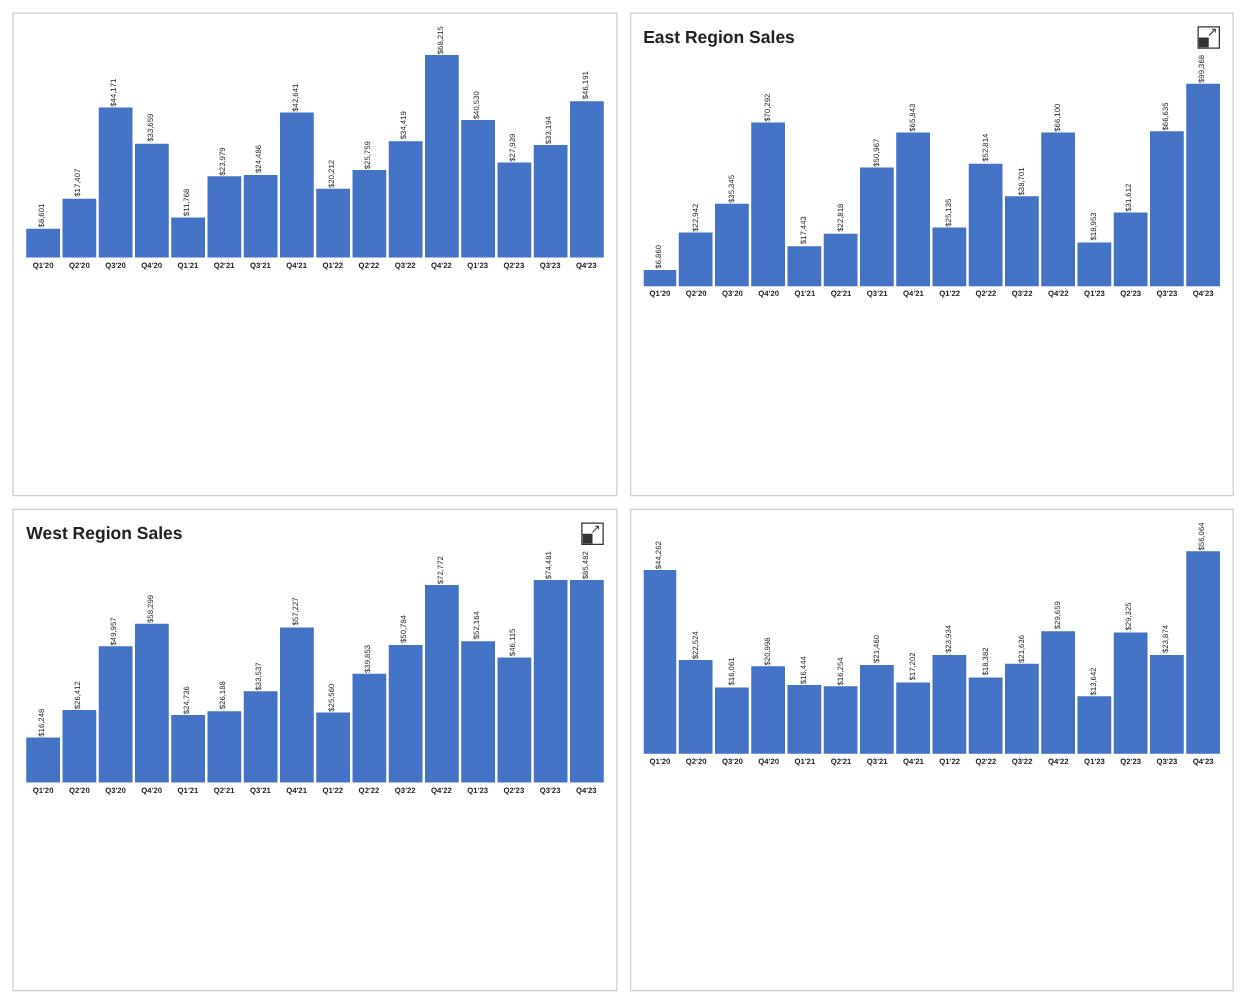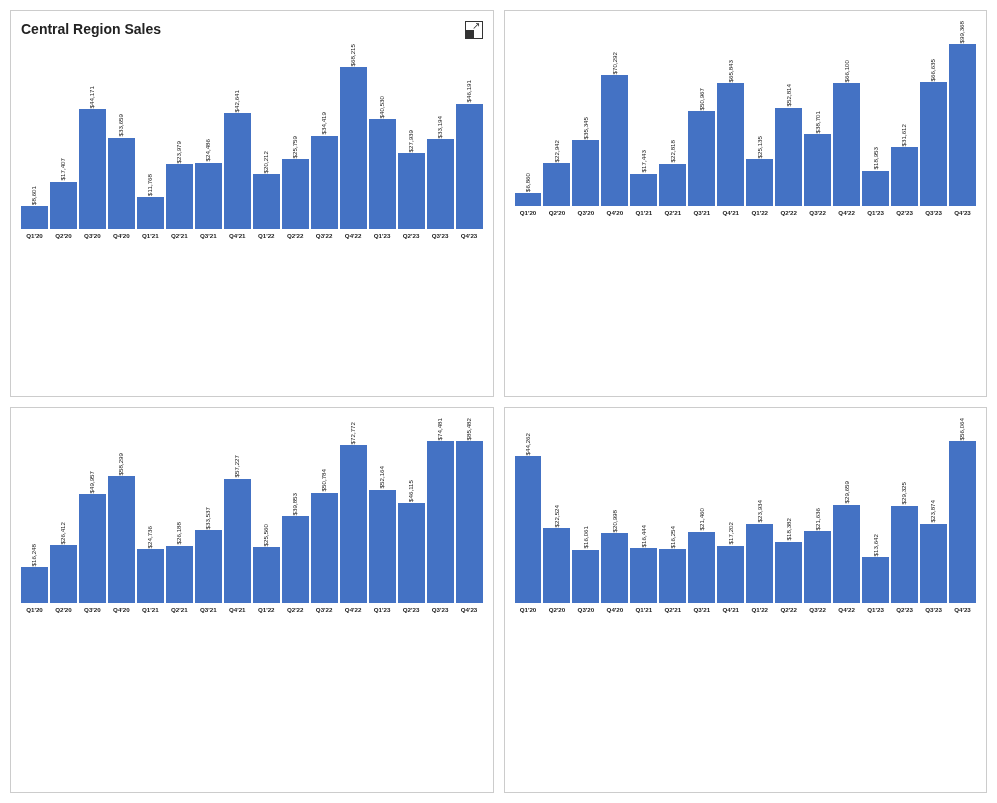--- a/index.html
+++ b/index.html
@@ -106,24 +106,20 @@
       font-size: 6.2px;
       font-weight: bold;
       line-height: 1.3;
     }
   </style>
 </head>
 <body>
 
 <div class="dashboard">
 <div class="chart-panel">
-      <div class="chart-header">
-        <div class="chart-title">Central Region Sales</div>
-        <div class="expand-icon" title="Expand"></div>
-      </div>
       <div class="chart-body">
         <div class="bars-row">
           <div class="bar-col">
             <div class="bar-val-text">$8,601</div>
             <div class="bar-rect" style="height: 12.6087%; width: 100%;"></div>
           </div>
           <div class="bar-col">
             <div class="bar-val-text">$17,407</div>
             <div class="bar-rect" style="height: 25.5178%; width: 100%;"></div>
           </div>
@@ -198,20 +194,24 @@
           <div class="xlbl">Q3'22</div>
           <div class="xlbl">Q4'22</div>
           <div class="xlbl">Q1'23</div>
           <div class="xlbl">Q2'23</div>
           <div class="xlbl">Q3'23</div>
           <div class="xlbl">Q4'23</div>
         </div>
       </div>
     </div>
     <div class="chart-panel">
+      <div class="chart-header">
+        <div class="chart-title">East Region Sales</div>
+        <div class="expand-icon" title="Expand"></div>
+      </div>
       <div class="chart-body">
         <div class="bars-row">
           <div class="bar-col">
             <div class="bar-val-text">$6,860</div>
             <div class="bar-rect" style="height: 6.90363%; width: 100%;"></div>
           </div>
           <div class="bar-col">
             <div class="bar-val-text">$22,942</div>
             <div class="bar-rect" style="height: 23.0879%; width: 100%;"></div>
           </div>
@@ -286,20 +286,24 @@
           <div class="xlbl">Q3'22</div>
           <div class="xlbl">Q4'22</div>
           <div class="xlbl">Q1'23</div>
           <div class="xlbl">Q2'23</div>
           <div class="xlbl">Q3'23</div>
           <div class="xlbl">Q4'23</div>
         </div>
       </div>
     </div>
     <div class="chart-panel">
+      <div class="chart-header">
+        <div class="chart-title">West Region Sales</div>
+        <div class="expand-icon" title="Expand"></div>
+      </div>
       <div class="chart-body">
         <div class="bars-row">
           <div class="bar-col">
             <div class="bar-val-text">$16,248</div>
             <div class="bar-rect" style="height: 19.0075%; width: 100%;"></div>
           </div>
           <div class="bar-col">
             <div class="bar-val-text">$26,412</div>
             <div class="bar-rect" style="height: 30.8977%; width: 100%;"></div>
           </div>

